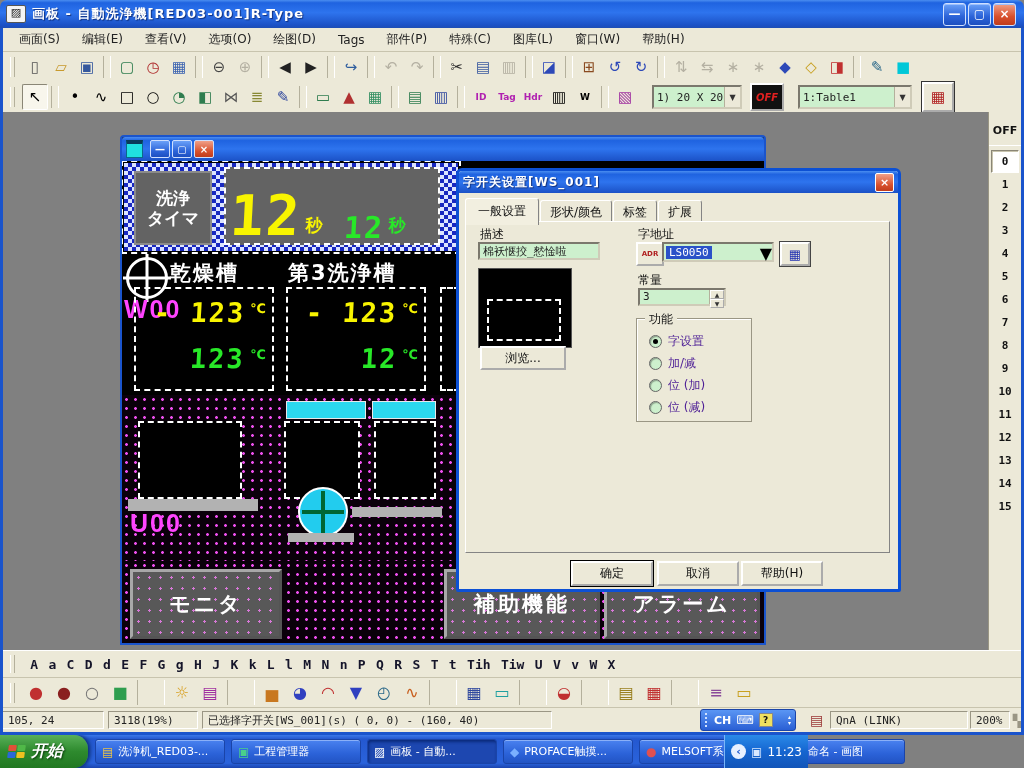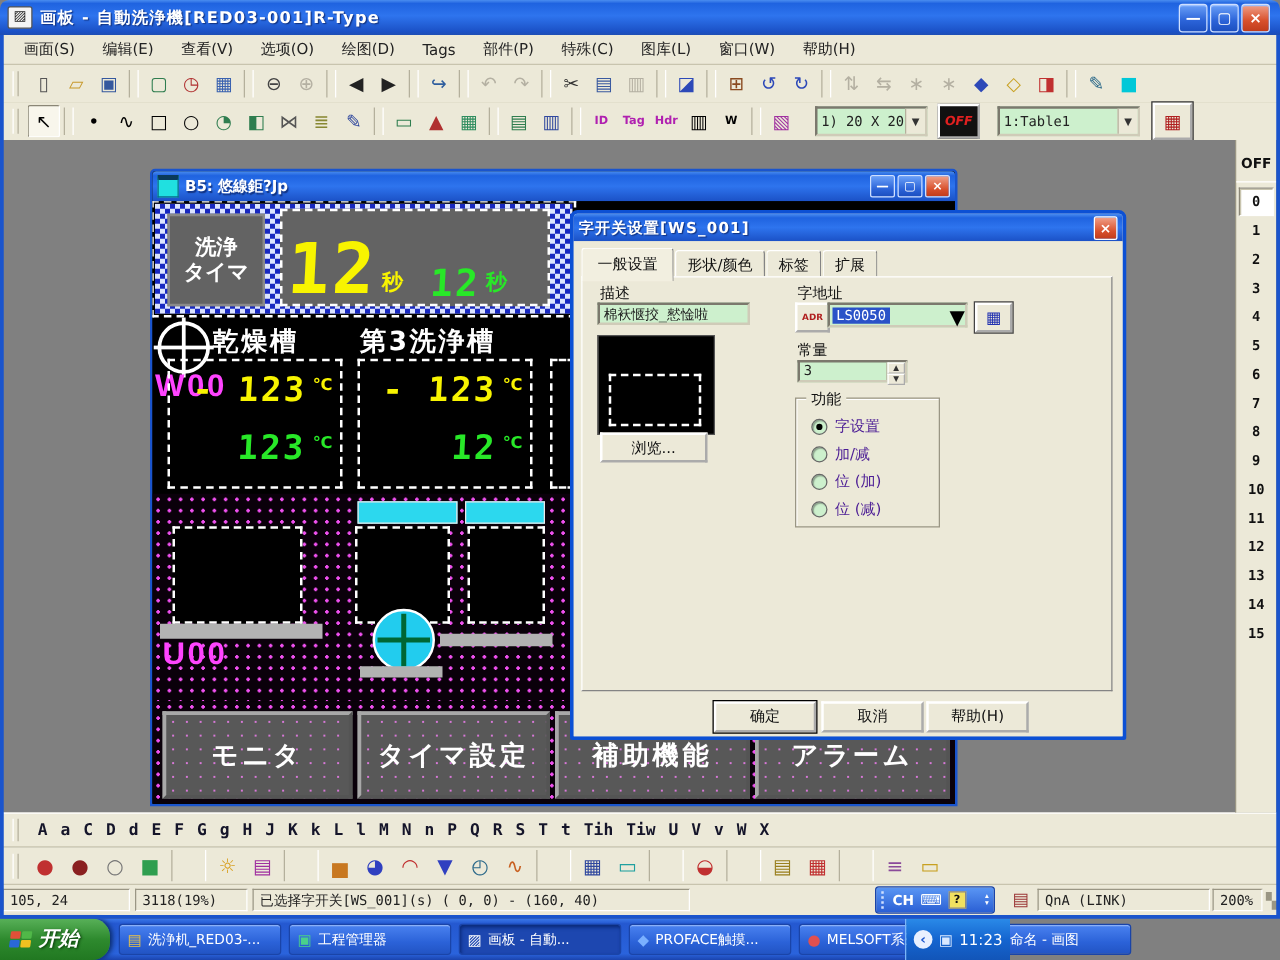--- a/index.html
+++ b/index.html
@@ -417,21 +417,20 @@
       <span class="combo-arrow">▼</span>
     </div>
     <span class="env-btn">▦</span>
   </div>
 
   <div class="workspace"></div>
 
   <div class="child-window">
     <div class="child-titlebar">
       <span class="child-icon"></span>
-      <span class="child-title">B5: 悠線鉅?Jp</span>
       <span class="cwin-btn">—</span>
       <span class="cwin-btn">▢</span>
       <span class="cwin-btn close">×</span>
     </div>
     <div class="canvas">
 
       <div class="abs checker timer-frame">
         <div class="abs timer-label-box">
           <span>洗浄</span>
           <span>タイマ</span>
@@ -481,23 +480,20 @@
         <div class="abs pump"></div>
         <div class="abs pipe" style="left:166px;top:138px;width:66px;height:9px;"></div>
         <span class="abs hmi-marker" style="left:8px;top:114px;">U00</span>
       </div>
 
       <div class="abs pinkdots" style="left:0;top:400px;width:642px;height:82px;">
         <div style="position:absolute;inset:0;">
 
         <div class="hmi-btn" style="left: 8px; width: 146px;">
               <span>モニタ</span>
-            </div>
-            <div class="hmi-btn" style="left: 164px; width: 148px;">
-              <span>タイマ設定</span>
             </div>
             <div class="hmi-btn" style="left: 322px; width: 150px;">
               <span>補助機能</span>
             </div>
             <div class="hmi-btn" style="left: 482px; width: 150px;">
               <span>アラーム</span>
             </div>
           </div>
       </div>
 

